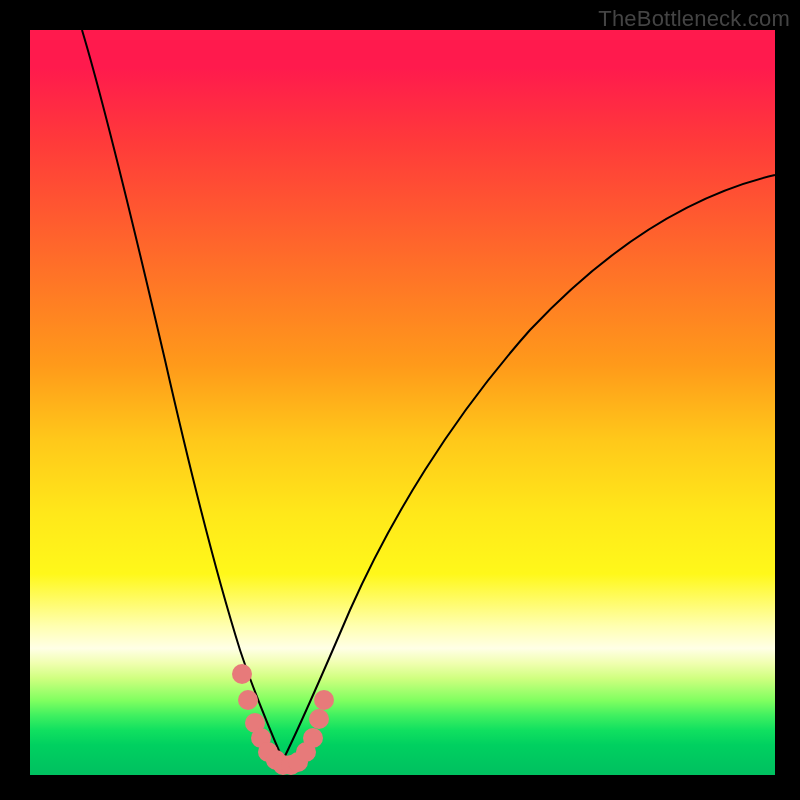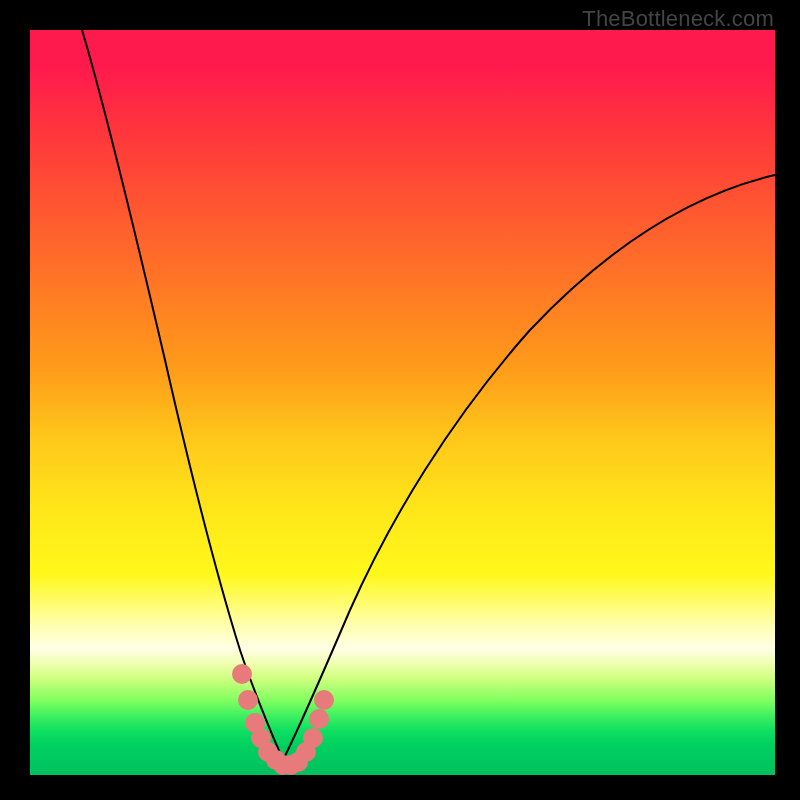--- a/index.html
+++ b/index.html
@@ -32,21 +32,21 @@
       #80ff60 90%,
       #40f060 92%,
       #10e060 94%,
       #00d060 96%,
       #00c060 100%
     );
   }
   .watermark {
     position: absolute;
     top: 6px;
-    right: 26px;
+    right: 10px;
     color: #444;
     font-size: 22px;
     font-weight: 500;
     letter-spacing: 0.2px;
   }
   svg.curves {
     position: absolute;
     left: 0;
     top: 0;
     width: 745px;

